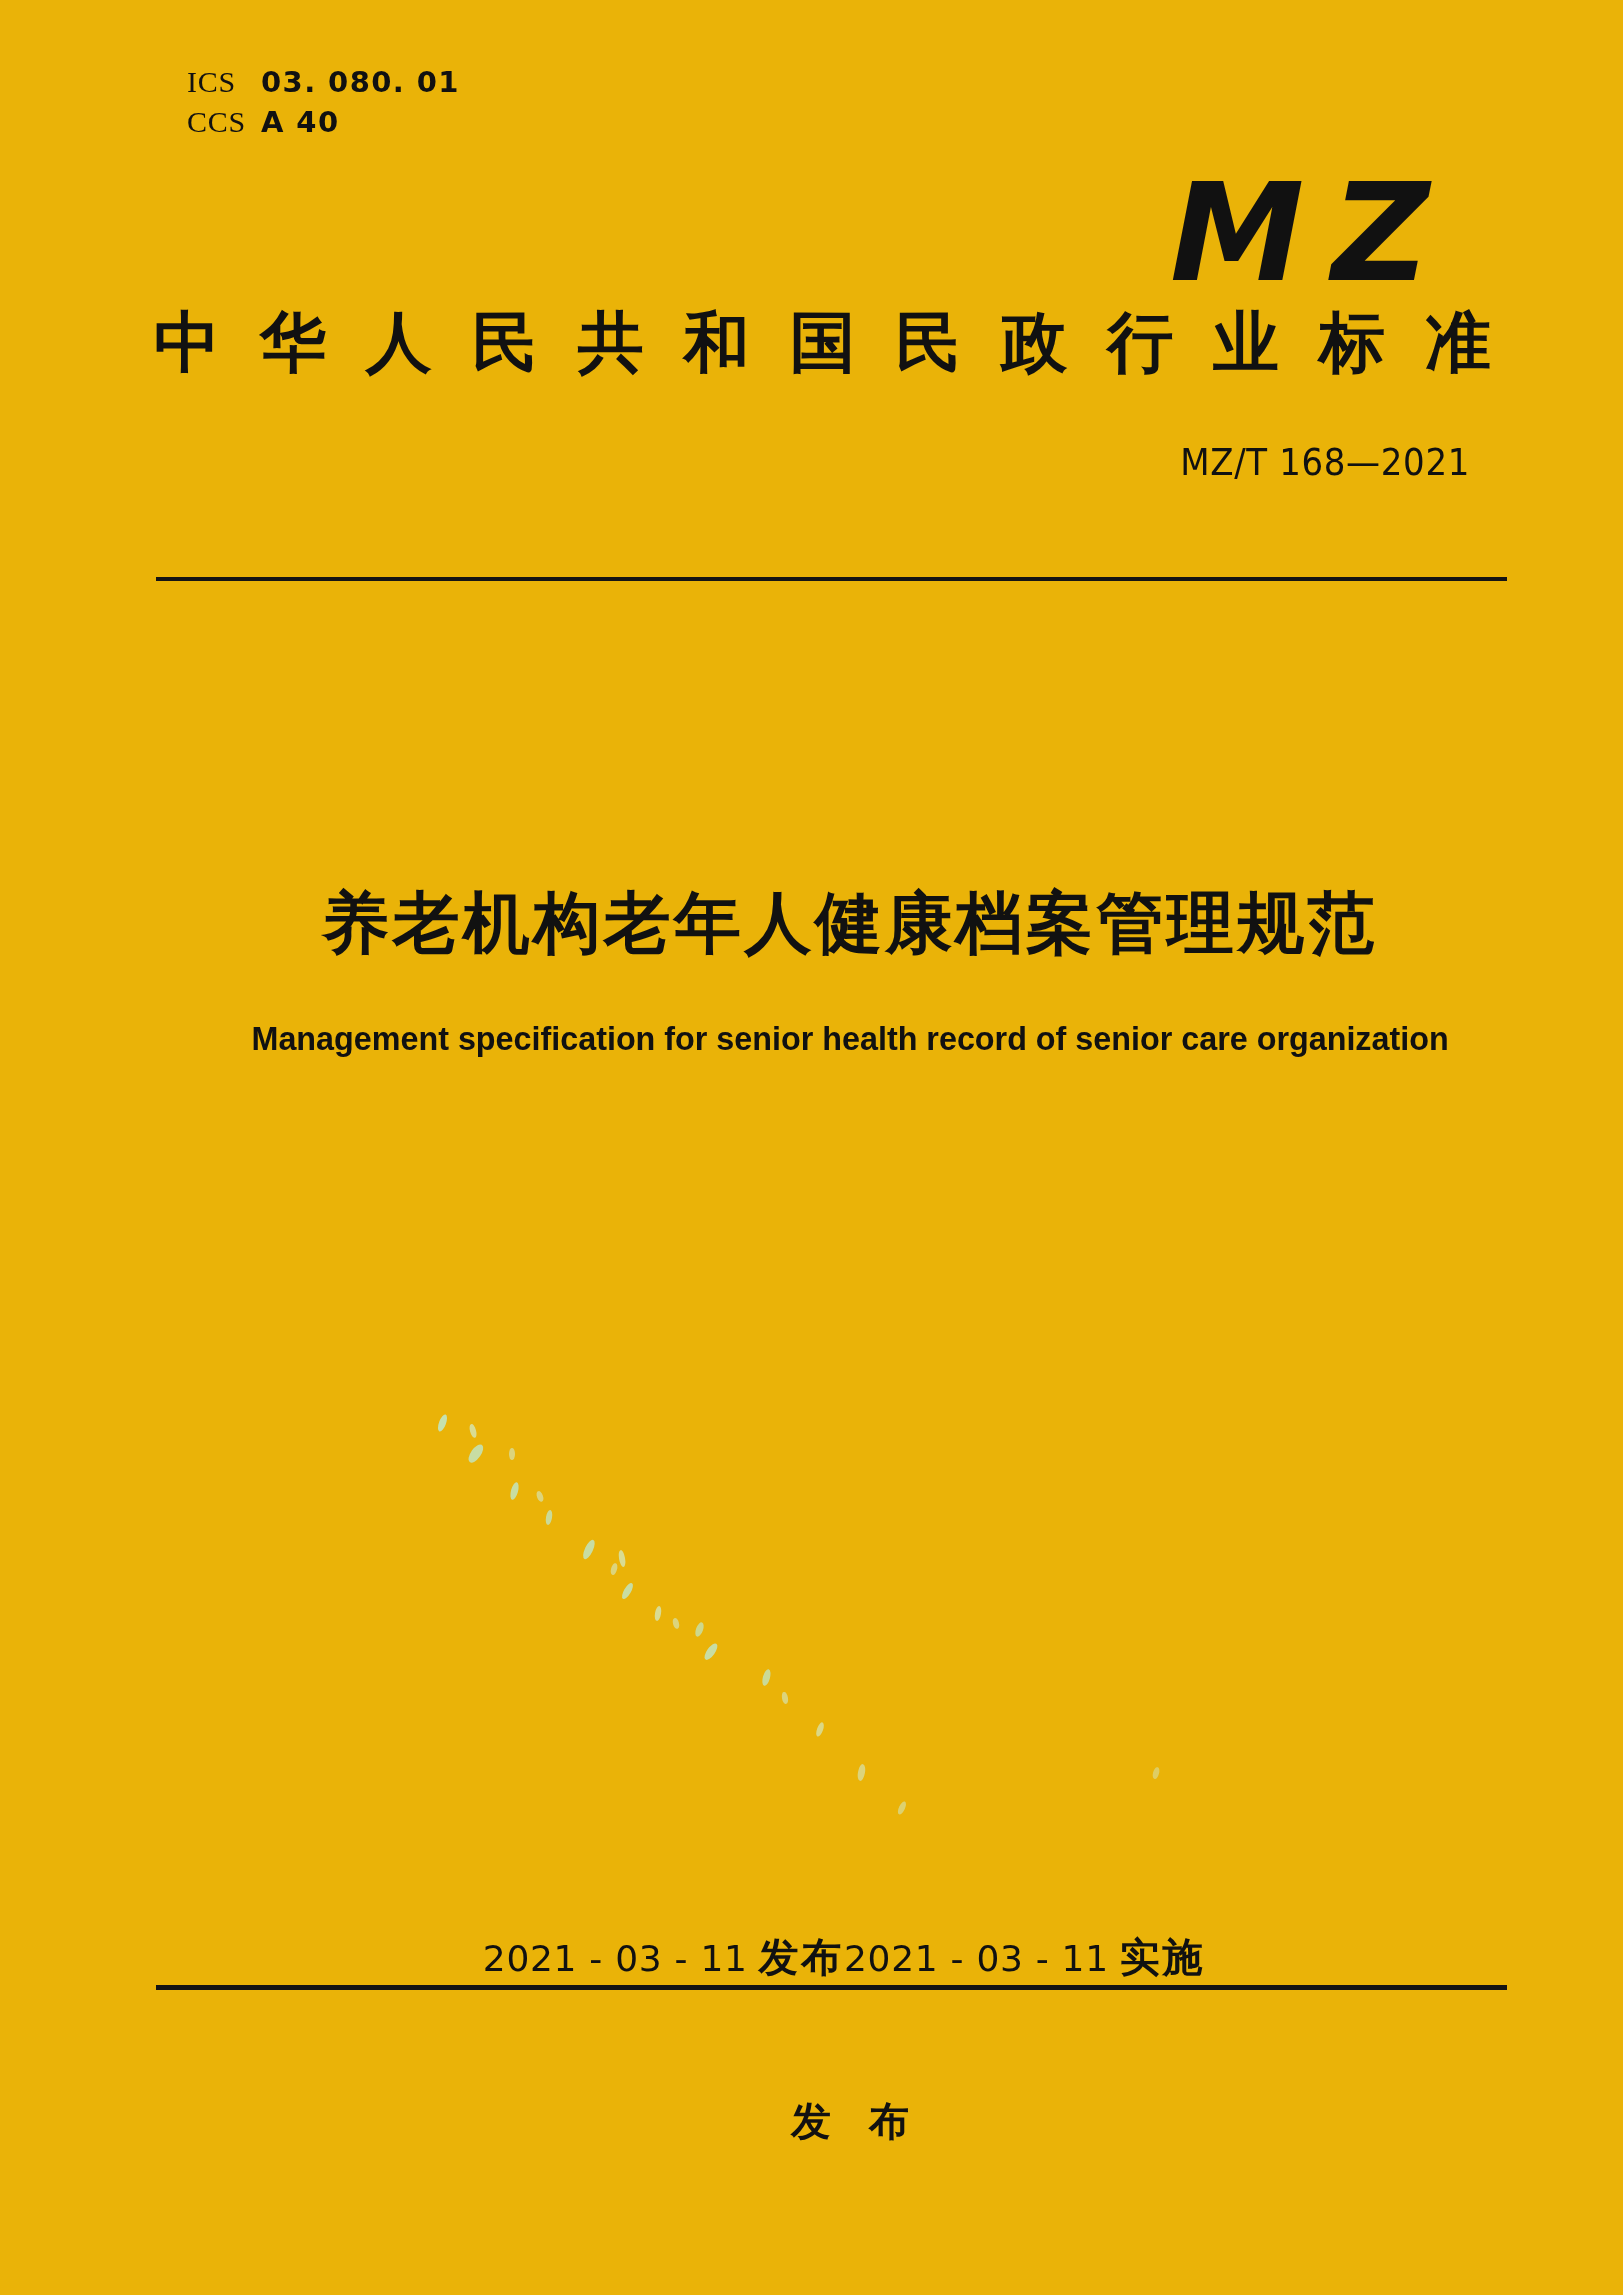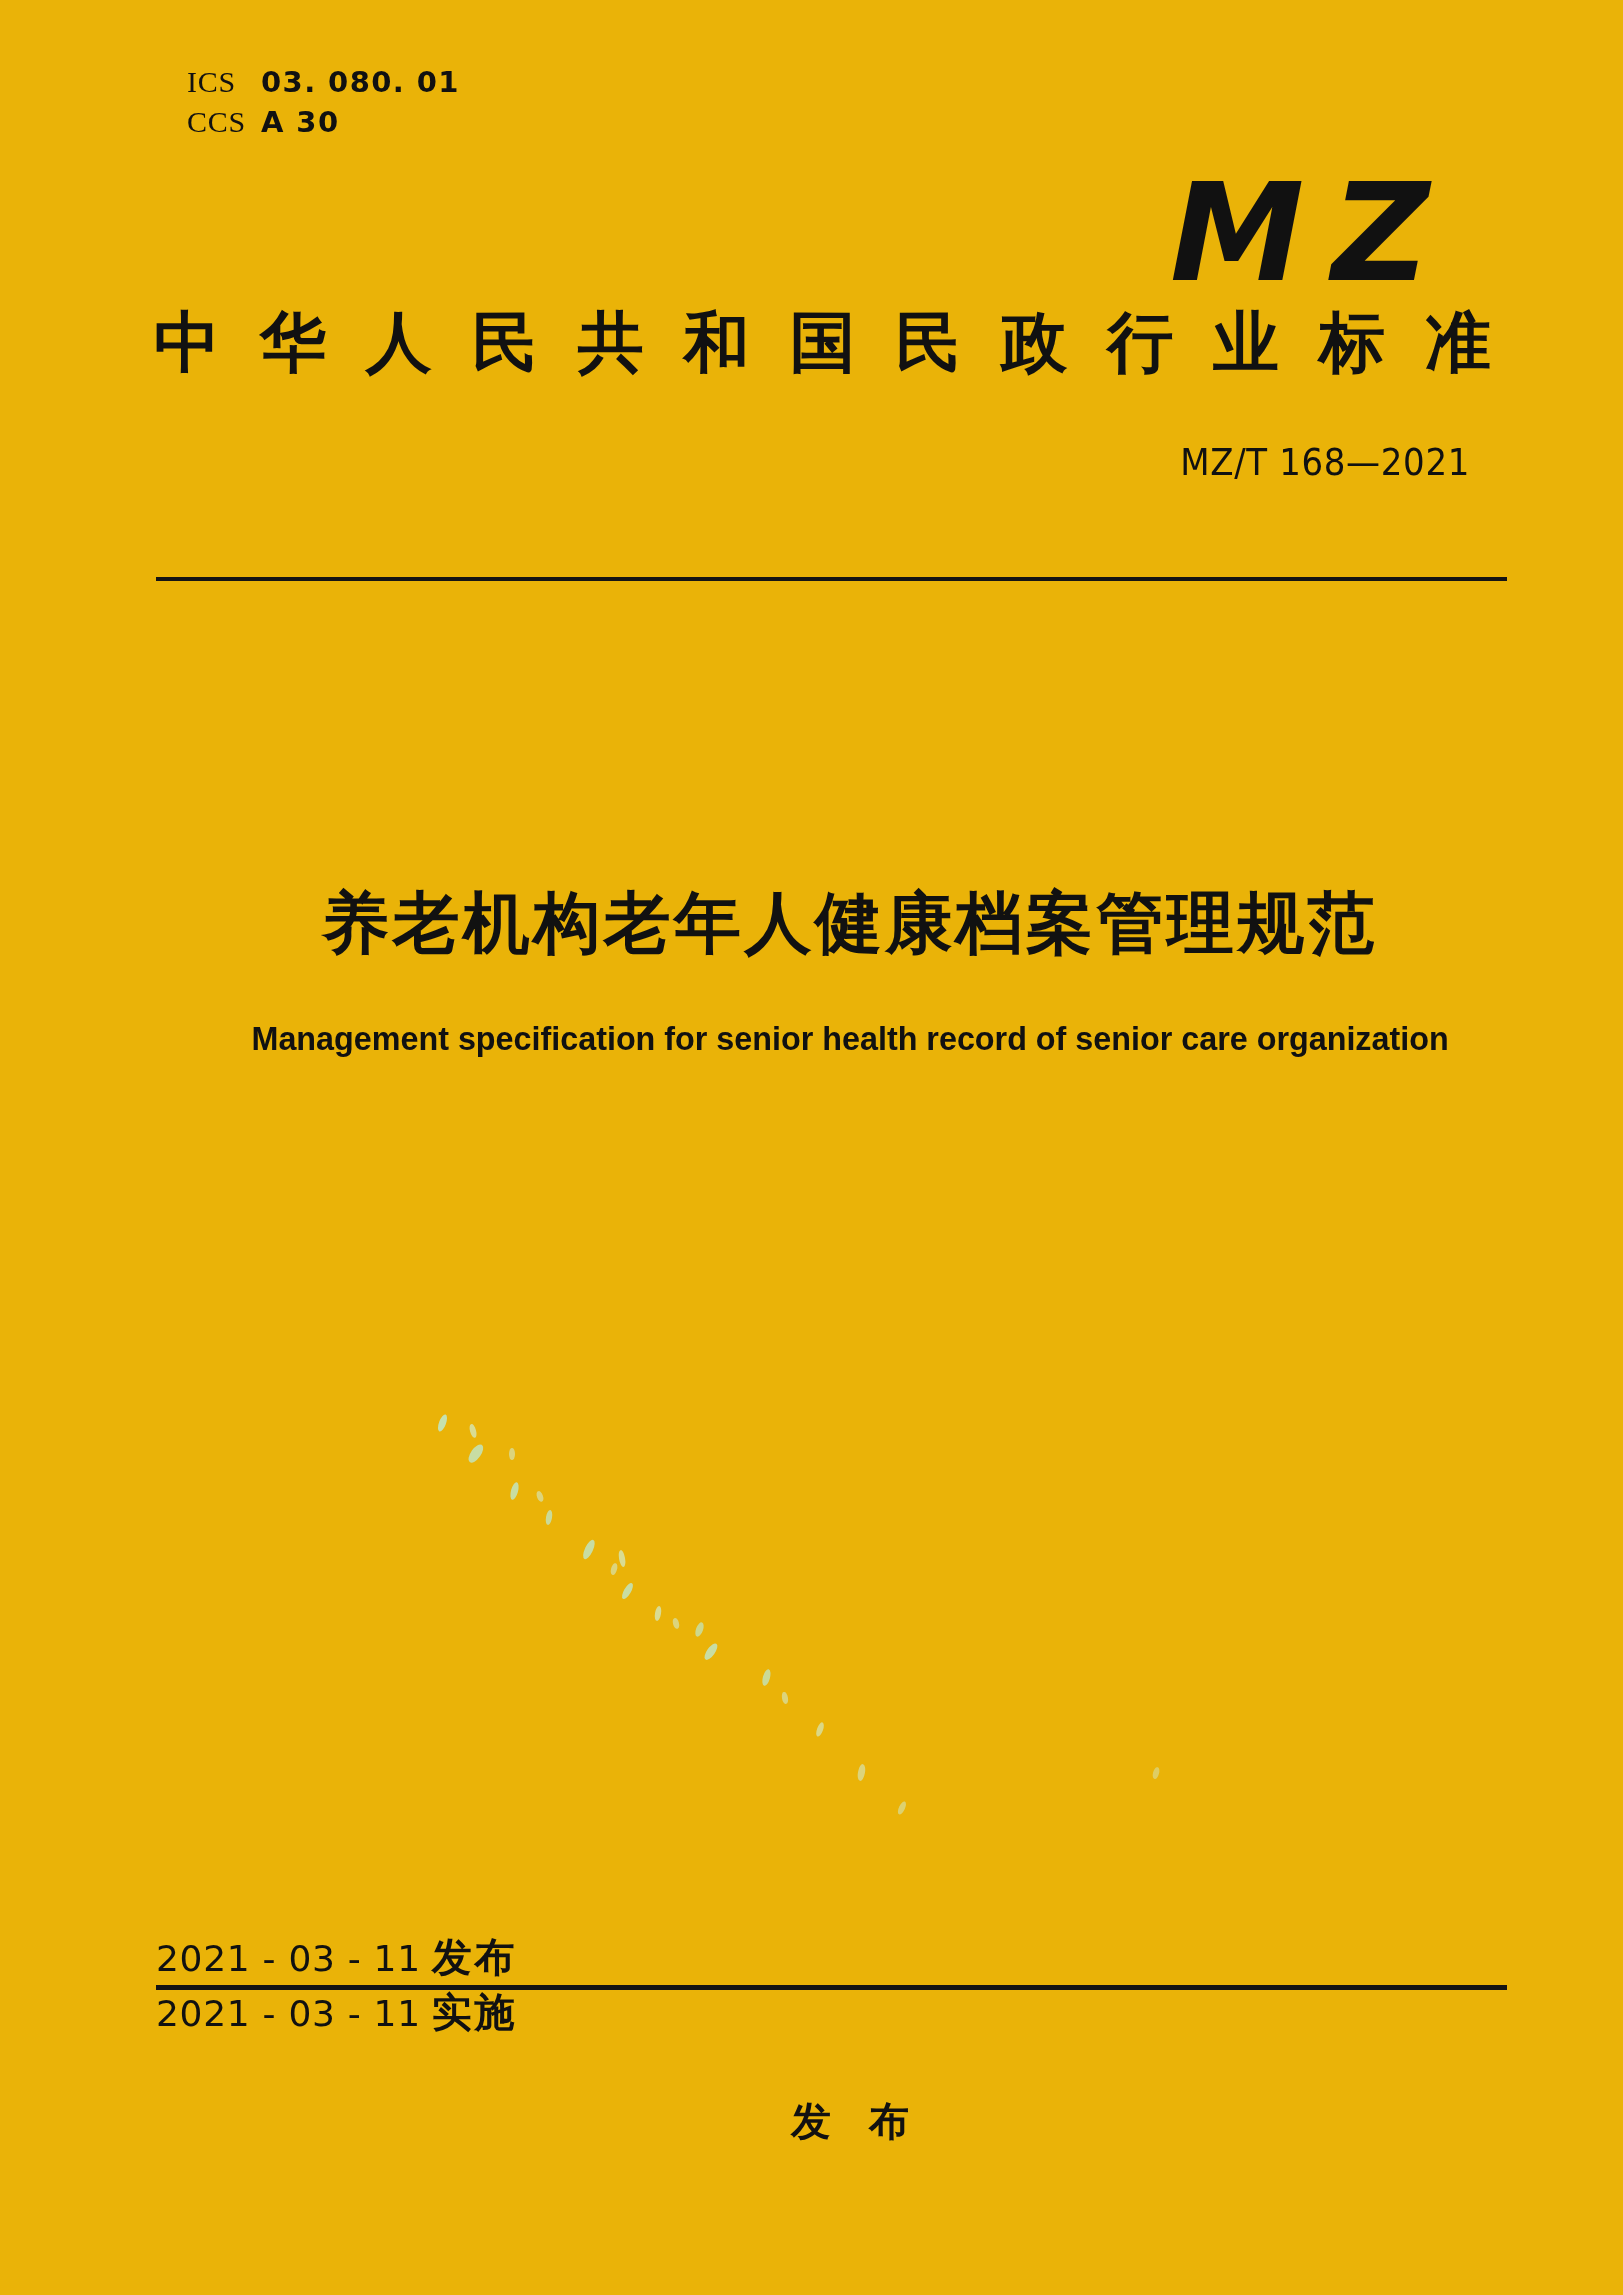--- a/index.html
+++ b/index.html
@@ -58,22 +58,22 @@
     position:absolute;left:38px;top:1018px;width:1624px;
     text-align:center;font-size:34px;font-weight:700;line-height:1.2;
     white-space:nowrap;
   }
   .title-en .squeeze{display:inline-block;transform:scaleX(0.95);transform-origin:50% 50%;}
   
   .specks{position:absolute;left:0;top:0;width:100%;height:100%;pointer-events:none;}
   .speck{position:absolute;border-radius:50%;}
   
   .dates{
-    position:absolute;left:156px;top:1930px;width:1344px;
-    display:flex;justify-content:center;align-items:baseline;flex-direction:column;
+    position:absolute;left:172px;top:1930px;width:1344px;
+    display:flex;justify-content:center;align-items:baseline;
   }
   .date-item{display:flex;align-items:baseline;white-space:nowrap;}
   .date-num{
     font-family:"DejaVu Sans",sans-serif;
     font-size:36px;font-weight:400;letter-spacing:0.7px;
   }
   .date-cjk{font-size:40px;font-weight:700;margin-left:11px;letter-spacing:2.7px;font-family:Liberation Serif, serif;}
   
   .publisher{
     position:absolute;left:38px;top:2094px;width:1624px;
@@ -87,21 +87,21 @@
 
 <div class="page">
 
   <div class="ics-block">
     <div class="ics-row">
       <span class="ics-label">ICS</span>
       <span class="ics-val">03. 080. 01</span>
     </div>
     <div class="ics-row">
       <span class="ics-label">CCS</span>
-      <span class="ics-val">A 30</span>
+      <span class="ics-val">A 40</span>
     </div>
   </div>
 
   <div class="logo">MZ</div>
 
   <div class="std-type">
       <span>中</span>
       <span>华</span>
       <span>人</span>
       <span>民</span>

